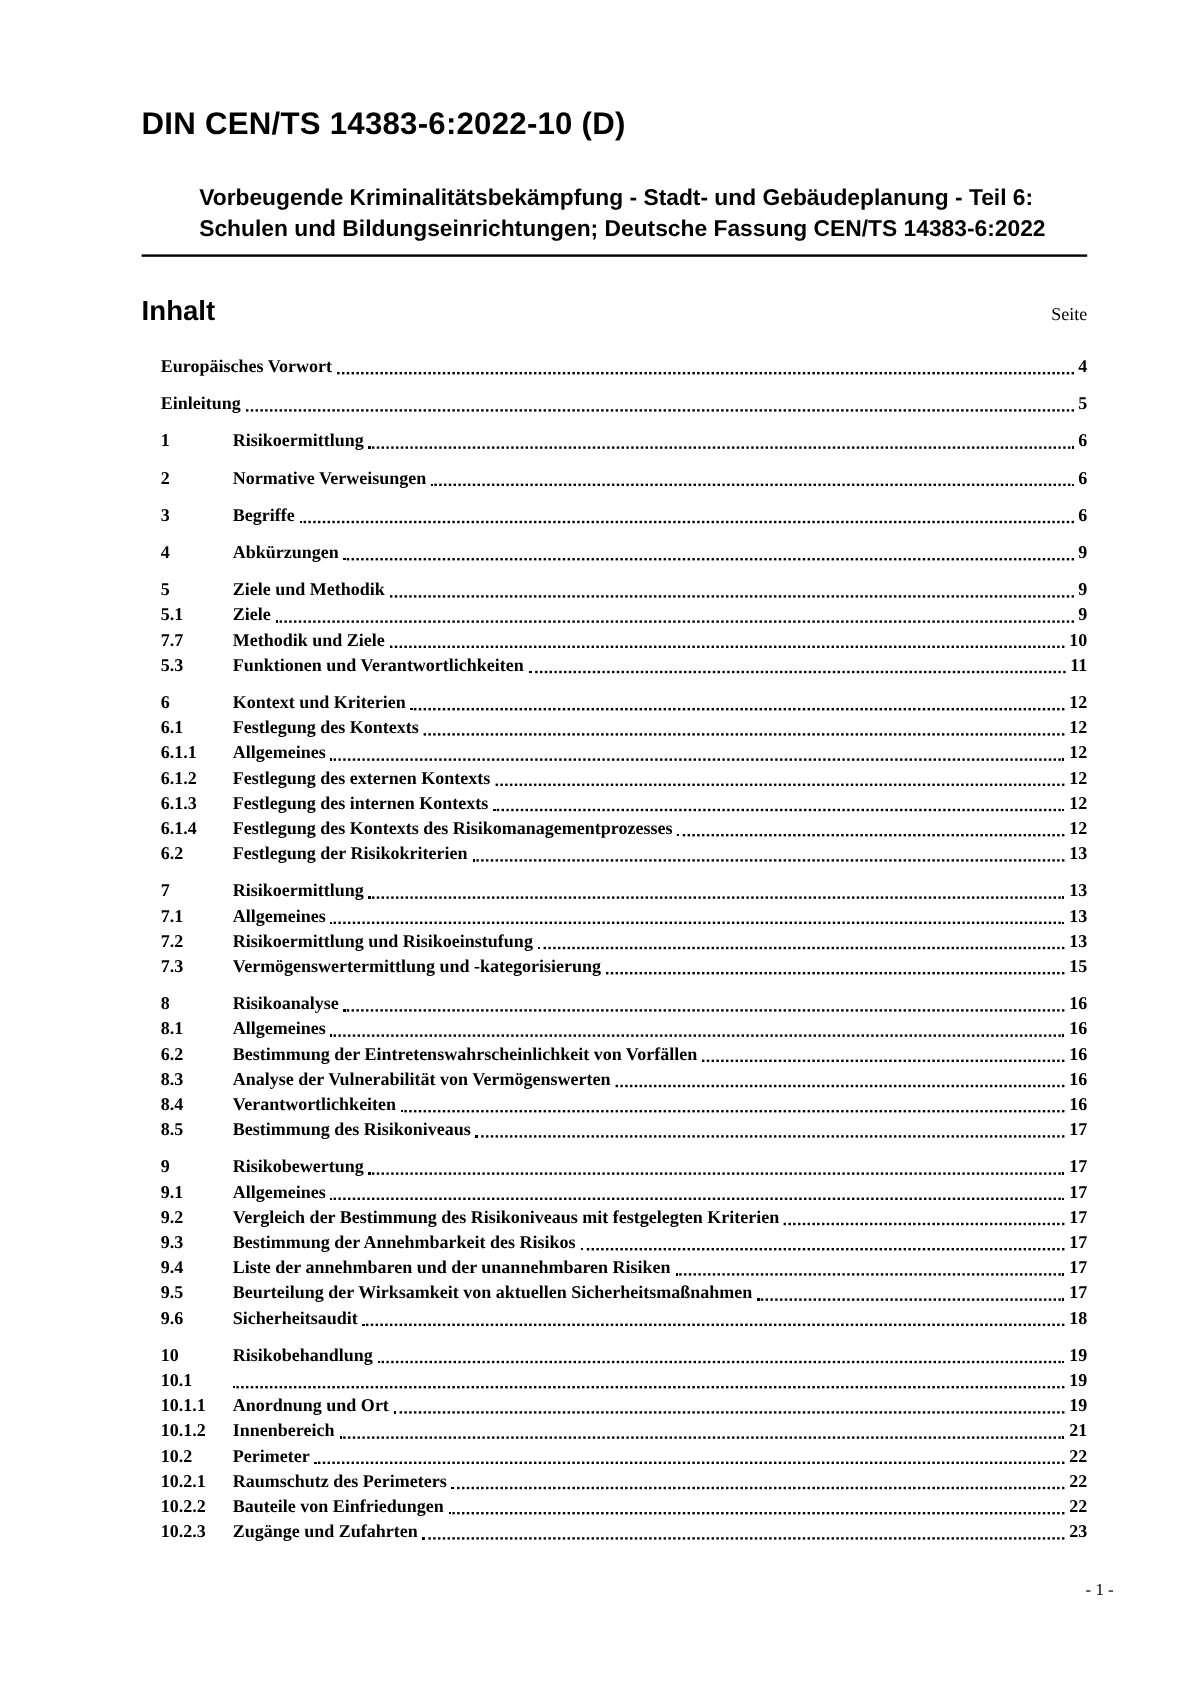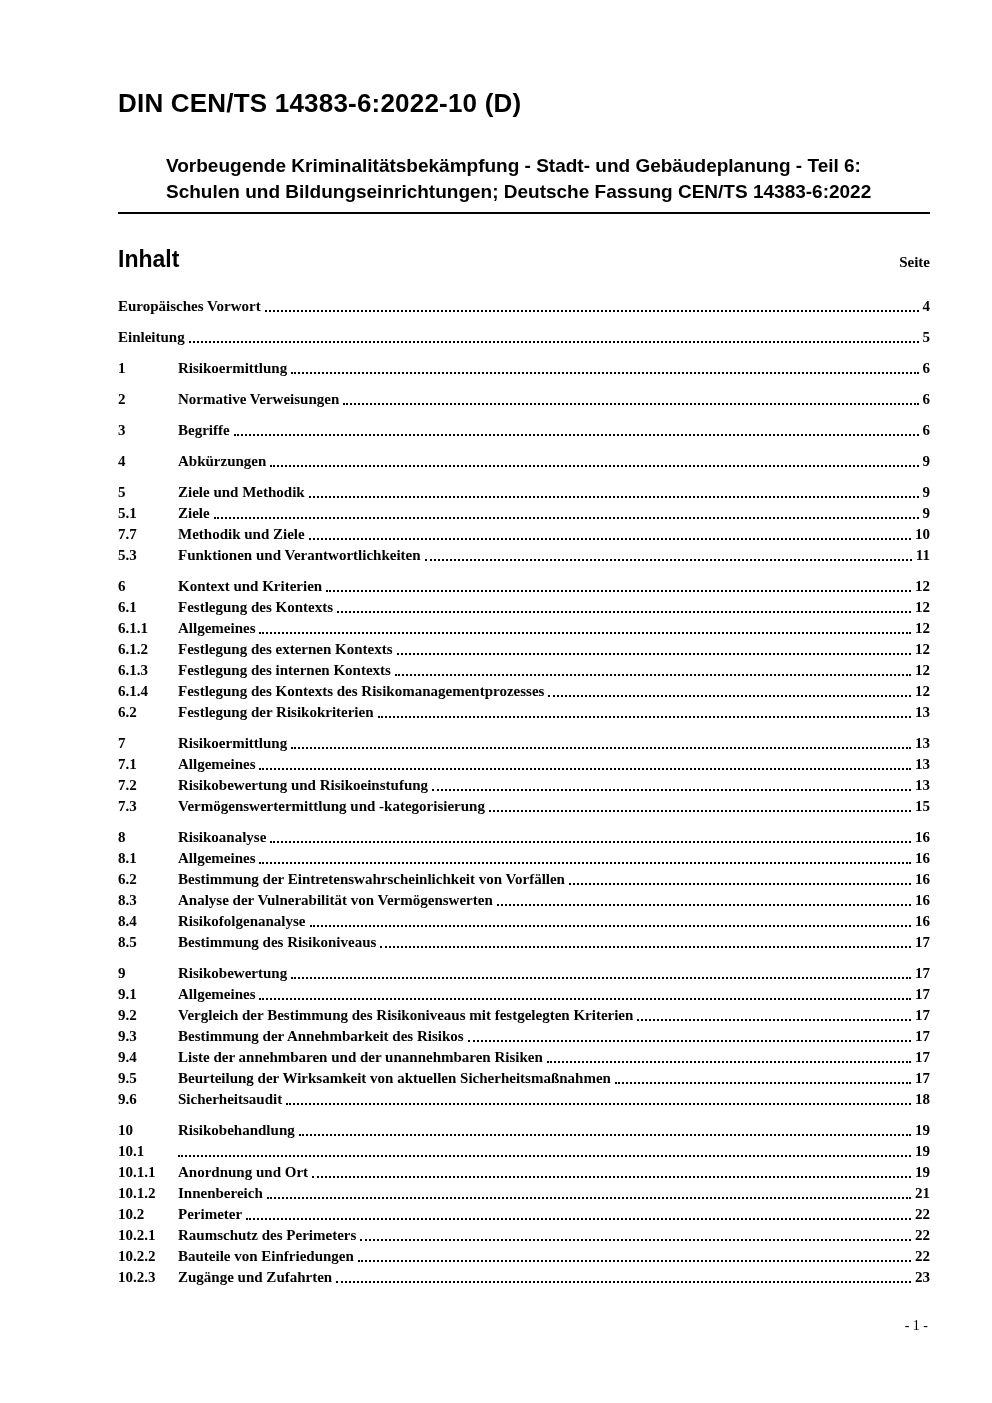--- a/index.html
+++ b/index.html
@@ -9,21 +9,21 @@
     height: 1403px;
     font-family: "Liberation Serif", serif;
     color: #000;
     position: relative;
     overflow: hidden;
   }
   .page {
     position: relative;
     width: 992px;
     height: 1309px;
-    padding: 88px 62px 0 118px;
+    padding: 88px 86px 0 118px;
   }
   .doc-title {
     font-family: "Liberation Sans", sans-serif;
     font-size: 26px;
     font-weight: bold;
     letter-spacing: 0.2px;
   }
   .subtitle-block { margin-top: 34px; }
   .subtitle-text {
     font-family: "Liberation Sans", sans-serif;
@@ -44,32 +44,33 @@
     margin-top: 32px;
   }
   .toc-heading {
     font-family: "Liberation Sans", sans-serif;
     font-size: 23px;
     font-weight: bold;
   }
   .page-label {
     font-family: "Liberation Serif", serif;
     font-size: 15px;
-    font-weight: bold;
+    font-weight: normal;
   }
   .toc {
     margin-top: 22px;
     font-size: 15px;
     font-weight: bold;
   }
   .toc-row {
     display: flex;
     align-items: flex-end;
     height: 21px;
     line-height: 20px;
+    margin-left: 16px;
   }
   .toc-row.group-start { margin-top: 10px; }
   .toc-num {
     flex: 0 0 60px;
     width: 60px;
     white-space: nowrap;
   }
   .toc-title {
     flex: 0 0 auto;
     white-space: nowrap;
@@ -220,21 +221,21 @@
     <span class="toc-page">13</span>
   </div>
       <div class="toc-row">
     <span class="toc-num">7.1</span>
     <span class="toc-title">Allgemeines</span>
     <span class="toc-leader"></span>
     <span class="toc-page">13</span>
   </div>
       <div class="toc-row">
     <span class="toc-num">7.2</span>
-    <span class="toc-title">Risikobewertung und Risikoeinstufung</span>
+    <span class="toc-title">Risikoermittlung und Risikoeinstufung</span>
     <span class="toc-leader"></span>
     <span class="toc-page">13</span>
   </div>
       <div class="toc-row">
     <span class="toc-num">7.3</span>
     <span class="toc-title">Vermögenswertermittlung und -kategorisierung</span>
     <span class="toc-leader"></span>
     <span class="toc-page">15</span>
   </div>
       <div class="toc-row group-start">
@@ -256,21 +257,21 @@
     <span class="toc-page">16</span>
   </div>
       <div class="toc-row">
     <span class="toc-num">8.3</span>
     <span class="toc-title">Analyse der Vulnerabilität von Vermögenswerten</span>
     <span class="toc-leader"></span>
     <span class="toc-page">16</span>
   </div>
       <div class="toc-row">
     <span class="toc-num">8.4</span>
-    <span class="toc-title">Risikofolgenanalyse</span>
+    <span class="toc-title">Verantwortlichkeiten</span>
     <span class="toc-leader"></span>
     <span class="toc-page">16</span>
   </div>
       <div class="toc-row">
     <span class="toc-num">8.5</span>
     <span class="toc-title">Bestimmung des Risikoniveaus</span>
     <span class="toc-leader"></span>
     <span class="toc-page">17</span>
   </div>
       <div class="toc-row group-start">

